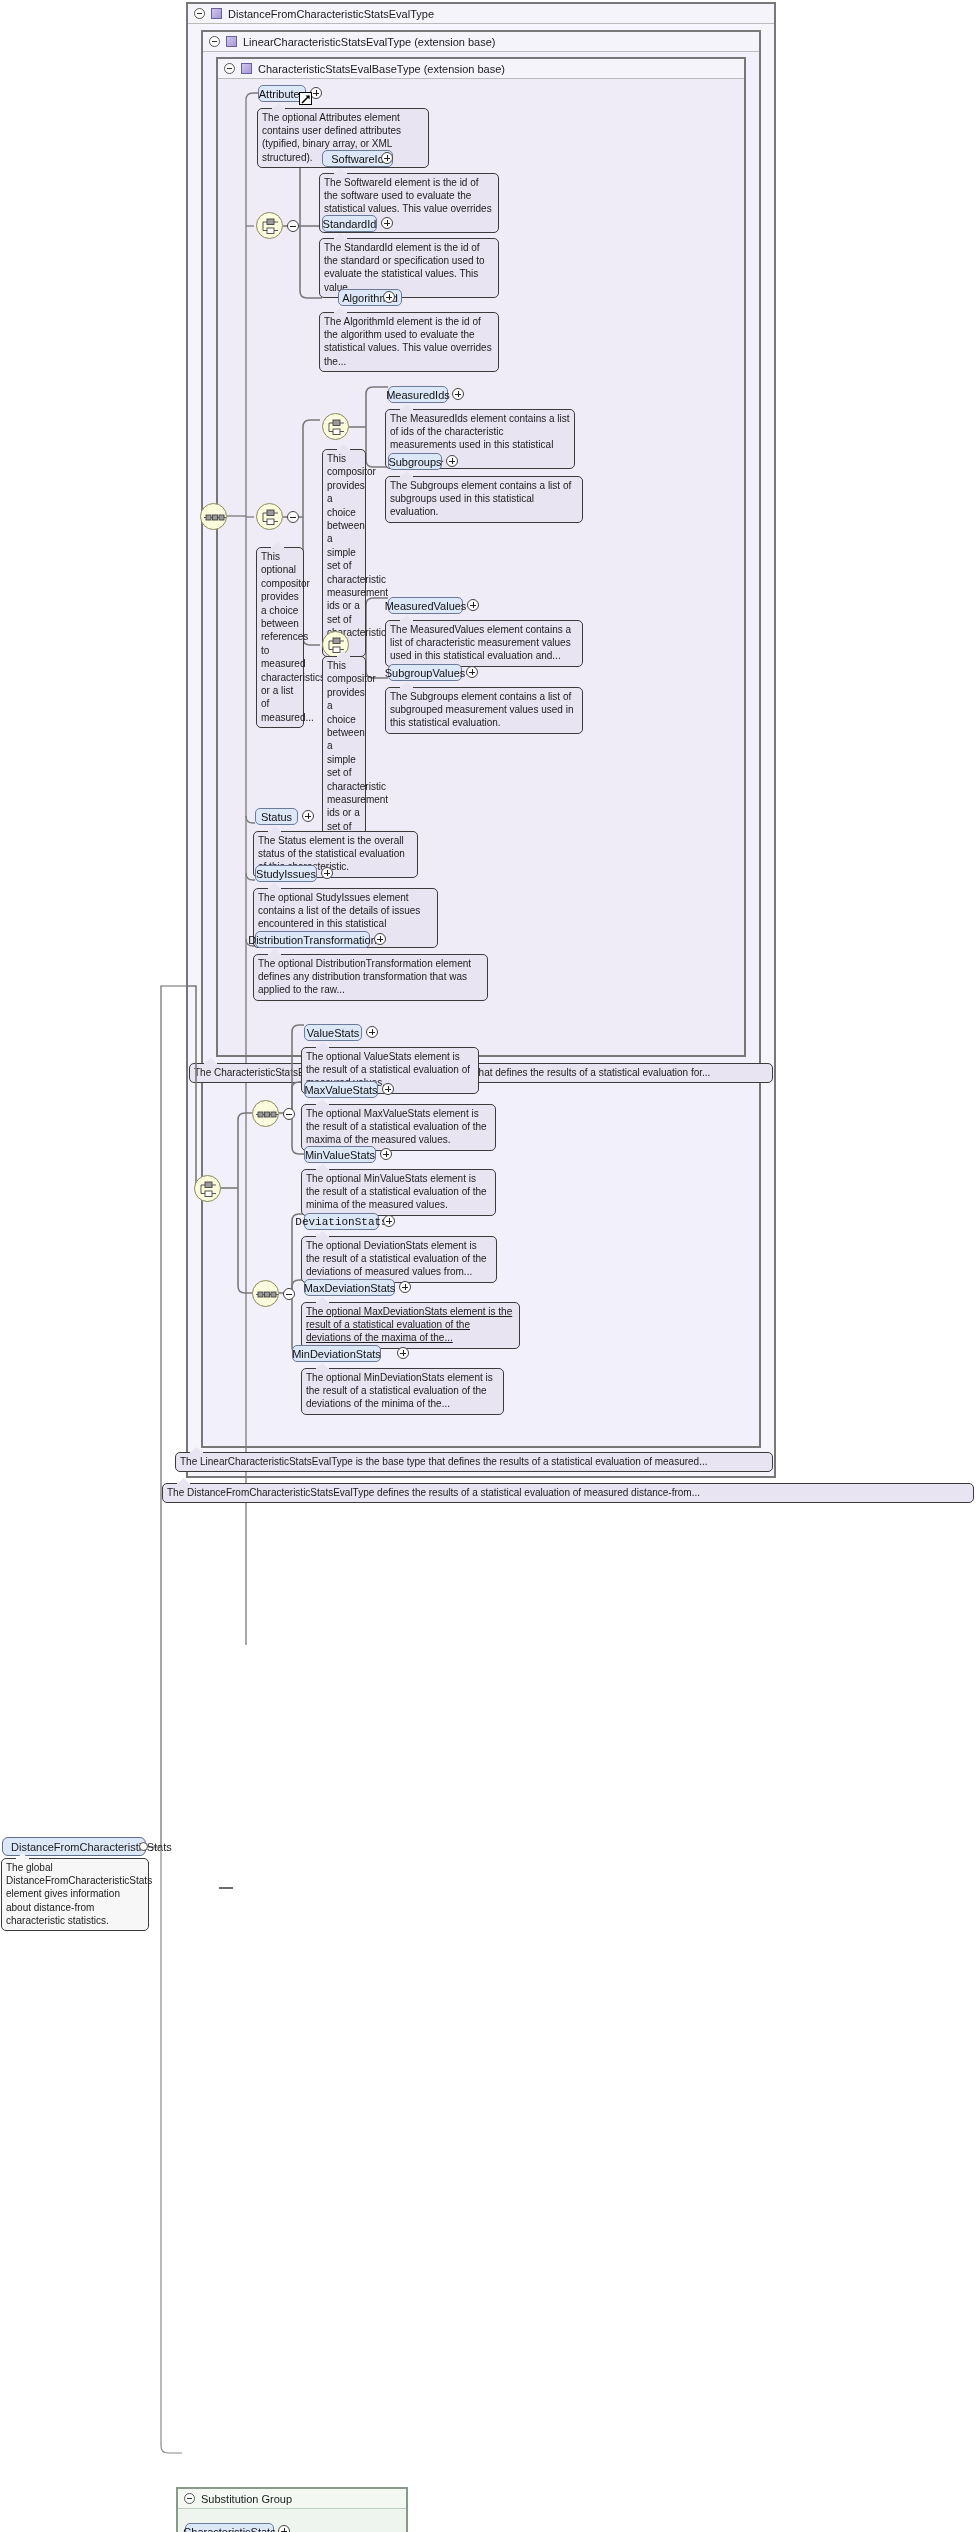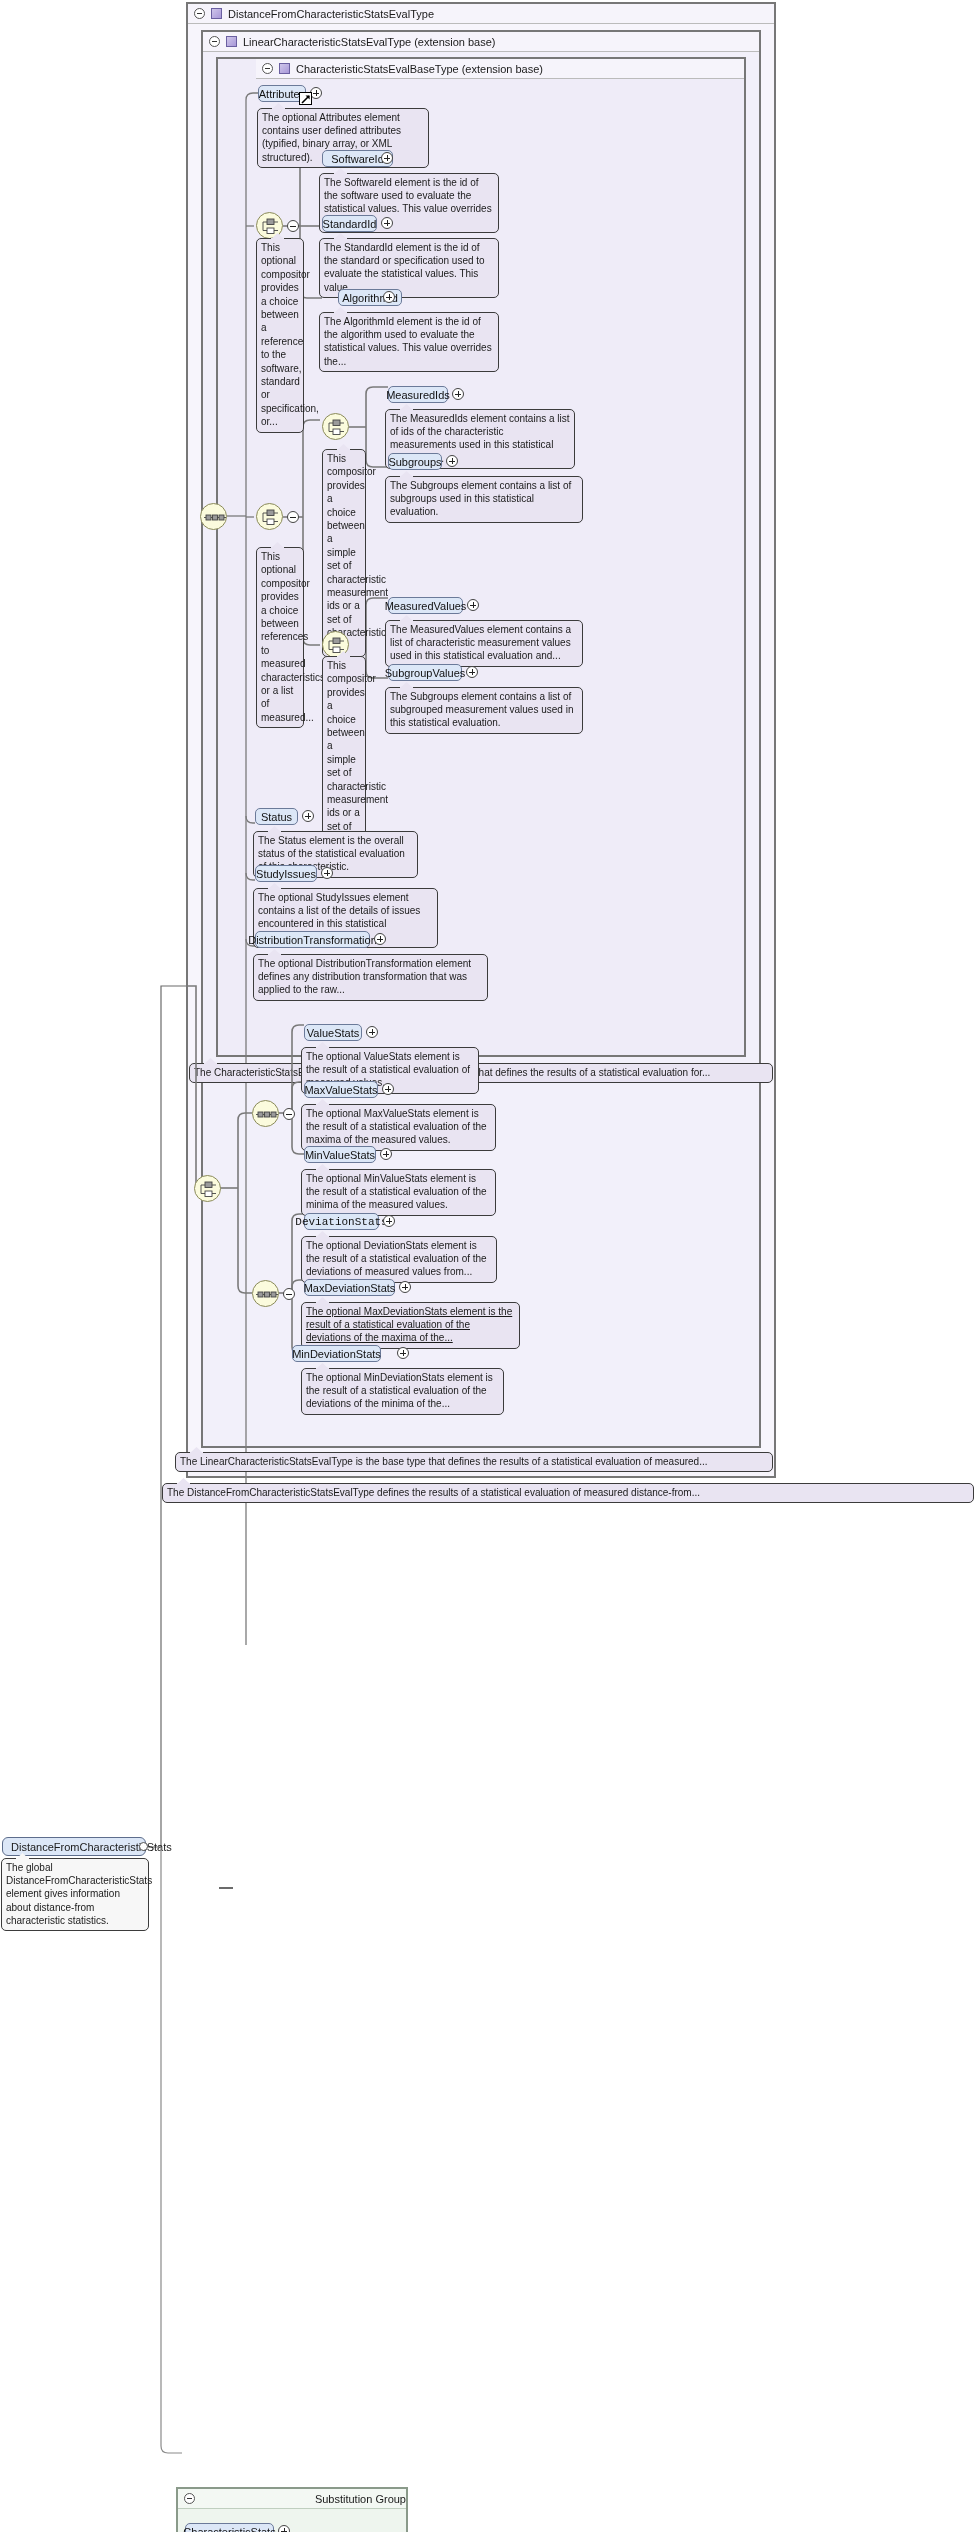--- a/index.html
+++ b/index.html
@@ -126,21 +126,20 @@
     background:#eef5ee;
   }
   .subsbox > .hdr {
     height:20px;
     border-bottom:1px solid #bfcfbf;
     background:#f3f8f3;
     display:flex; align-items:center; gap:6px;
     padding-left:6px;
     font-size:11px;
     white-space:nowrap;
-    justify-content:space-between;
   }
 
   
   .rootelem {
     position:absolute;
     height:19px;
     border:1px solid #5d6d8c;
     border-radius:6px;
     background:#dce7f7;
     display:flex; align-items:center;
@@ -186,21 +185,21 @@
   </div>
 
   <div class="typebox lvl1" style="left:201px; top:30px; width:560px; height:1418px;">
     <div class="hdr">
       <span class="collapse"></span>
       <span class="typeicon"></span>
       <span>LinearCharacteristicStatsEvalType (extension base)</span>
     </div>
   </div>
 
-  <div class="typebox lvl2" style="left:216px; top:57px; width:530px; height:1000px;padding-left:38px;">
+  <div class="typebox lvl2" style="left:216px; top:57px; width:530px; height:1000px;">
     <div class="hdr">
       <span class="collapse"></span>
       <span class="typeicon"></span>
       <span>CharacteristicStatsEvalBaseType (extension base)</span>
     </div>
   </div>
 
   <svg style="position:absolute; left:0; top:0; width:978px; height:2532px;" xmlns="http://www.w3.org/2000/svg">
     <g fill="none" stroke="#7a7a7a" stroke-width="1.3">
 
@@ -263,24 +262,20 @@
   </div>
 
   <div class="comp" style="left:256px; top:212px;">
     <svg width="27" height="27" viewBox="0 0 27 27">
       <rect x="10" y="6" width="7" height="5.5" fill="#9a9a9a" stroke="#444" stroke-width="0.9"></rect>
       <rect x="10" y="15" width="7" height="5.5" fill="#fff" stroke="#444" stroke-width="0.9"></rect>
       <path d="M6,9 H10 M17,9 H21 M6,9 V17.5 H10 M17,17.5 H21" stroke="#444" stroke-width="0.9" fill="none"></path>
     </svg>
   </div>
   <div class="tog" style="left:287px; top:220px;"></div>
-  <div class="note vert" style="left:256px; top:238px; width:48px;">
-    <span class="tail"></span><span class="tailcap"></span>
-    <span>This optional compositor provides a choice between a reference to the software, standard or specification, or...</span>
-  </div>
 
   <div class="elem" style="left:322px; top:150px; width:71px;">
     <span>SoftwareId</span>
   </div>
   <div class="tog plus" style="left:381px; top:152px;"></div>
   <div class="note" style="left:319px; top:173px; width:180px;">
     <span class="tail"></span><span class="tailcap"></span>
     <span>The SoftwareId element is the id of the software used to evaluate the statistical values. This value overrides the...</span>
   </div>
 

